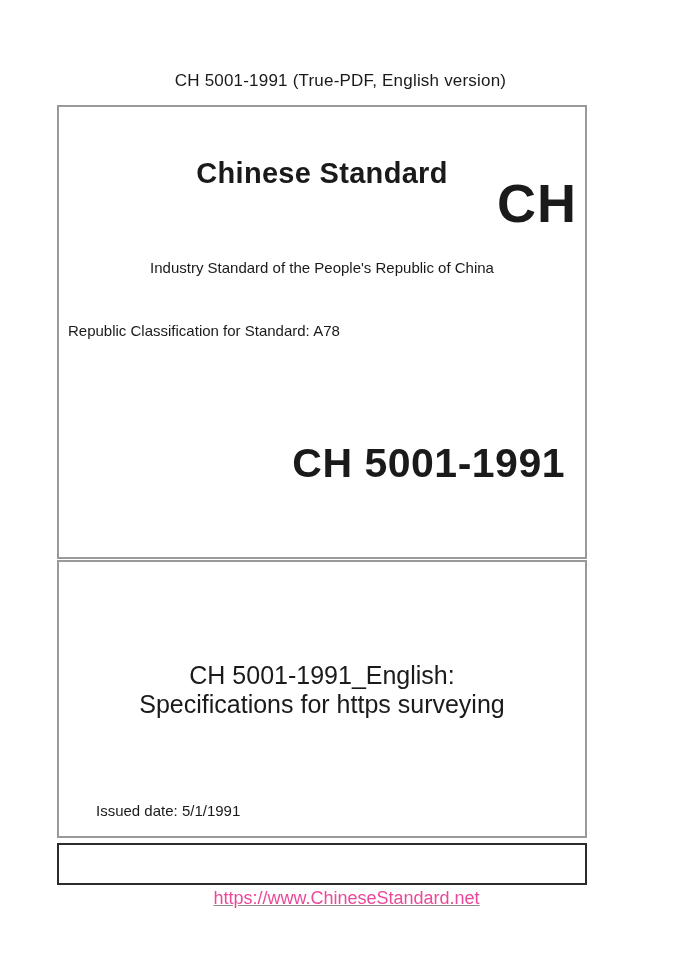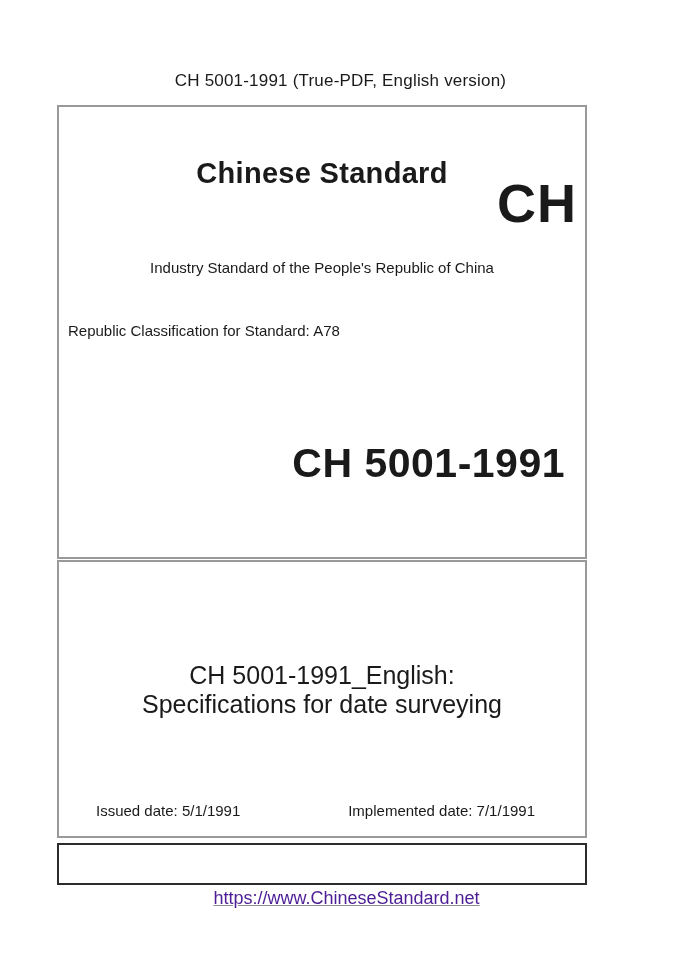--- a/index.html
+++ b/index.html
@@ -113,21 +113,21 @@
   }
   .footer-link-wrap {
     position: absolute;
     top: 888px;
     left: 0;
     right: 0;
     text-align: center;
   }
   .footer-link-wrap a {
     font-size: 18px;
-    color: #4c1d95;
+    color: #ec4899;
     text-decoration: underline;
     text-decoration-color: #8c8c8c;
     cursor: pointer;
   }
 </style>
 </head>
 <body>
 
 <div class="page">
 
@@ -137,25 +137,24 @@
     <div class="brand-title">Chinese Standard</div>
     <div class="brand-logo">CH</div>
     <div class="cover-subtitle">Industry Standard of the People's Republic of China</div>
     <div class="classification">Republic Classification for Standard: A78</div>
     <div class="standard-code">CH 5001-1991</div>
   </div>
 
   <div class="box title-box">
     <div class="doc-title">
       <div>CH 5001-1991_English:</div>
-      <div>Specifications for date surveying</div>
+      <div>Specifications for https surveying</div>
     </div>
     <div class="dates-row">
       <span>Issued date: 5/1/1991</span>
-      <span>Implemented date: 7/1/1991</span>
     </div>
   </div>
 
   <div class="box empty-box"></div>
 
   <div class="footer-link-wrap">
     <a href="#">https://www.ChineseStandard.net</a>
   </div>
 
 </div>

